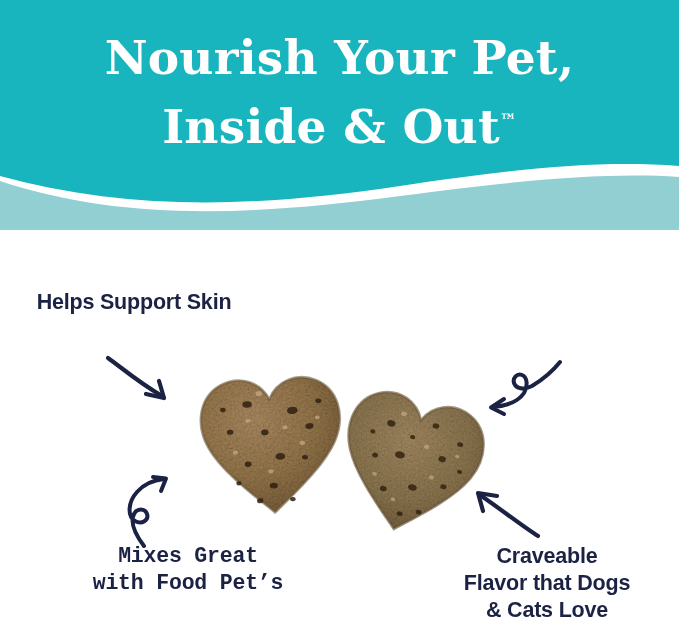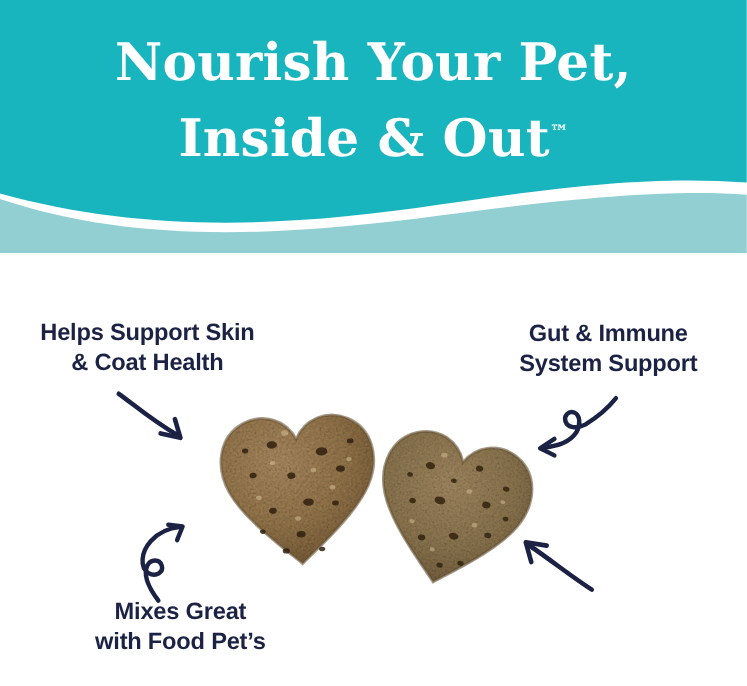--- a/index.html
+++ b/index.html
@@ -46,21 +46,21 @@
     font-weight:700;
     font-size:21.5px;
     line-height:27px;
     text-align:center;
     letter-spacing:-0.2px;
     white-space:nowrap;
   }
   .label span{display:block;}
   #label-skin{left:8px;top:289px;width:252px;}
   #label-gut{left:434px;top:290px;width:238px;}
-  #label-mixes{left:32px;top:543px;width:264px;}
+  #label-mixes{left:56px;top:543px;width:264px;font-family:Liberation Mono, monospace;}
   #label-crave{left:418px;top:543px;width:258px;}
 
   
   .arrow{position:absolute;}
   .arrow svg{display:block;overflow:visible;}
 
   #arrow-tl{left:104px;top:352px;}
   #arrow-tr{left:484px;top:356px;}
   #arrow-bl{left:122px;top:476px;}
   #arrow-br{left:466px;top:482px;}
@@ -83,33 +83,33 @@
                C260,207 130,212 0,176 Z" fill="#19B5BE"></path>
     </svg>
     <div class="banner-title">
       <span class="l1">Nourish Your Pet,</span>
       <span class="l2"><span>Inside &amp; Out</span><span class="tm">™</span></span>
     </div>
   </div>
 
   <div class="label" id="label-skin">
     <span>Helps Support Skin</span>
-    <span>&amp; Coat Health</span>
-  </div>
-
-  <div class="label" id="label-gut">
-    <span>Gut &amp; Immune</span>
-    <span>System Support</span>
-  </div>
+  </div>
+
 
   <div class="label" id="label-mixes">
     <span>Mixes Great</span>
     <span>with Food Pet’s</span>
   </div>
 
+  <div class="label" id="label-crave">
+    <span>Craveable</span>
+    <span>Flavor that Dogs</span>
+    <span>&amp; Cats Love</span>
+  </div>
 
   <div class="arrow" id="arrow-tl">
     <svg width="80" height="60" viewBox="0 0 80 60">
       <path d="M4,6 C18,16 34,30 58,44" stroke="#1B2244" stroke-width="4.2" fill="none" stroke-linecap="round"></path>
       <path d="M42,42 L60,46 L55,29" stroke="#1B2244" stroke-width="4.2" fill="none" stroke-linecap="round" stroke-linejoin="round"></path>
     </svg>
   </div>
 
   <div class="arrow" id="arrow-tr">
     <svg width="82" height="62" viewBox="0 0 82 62">

